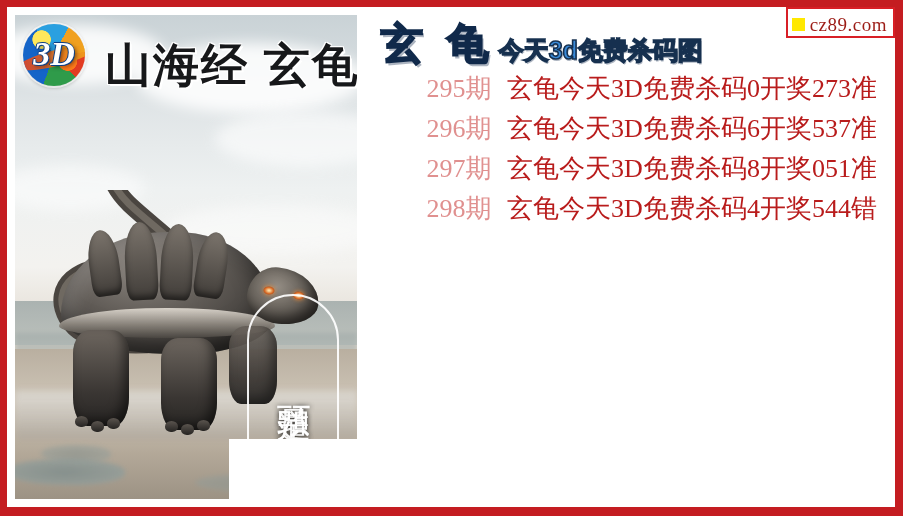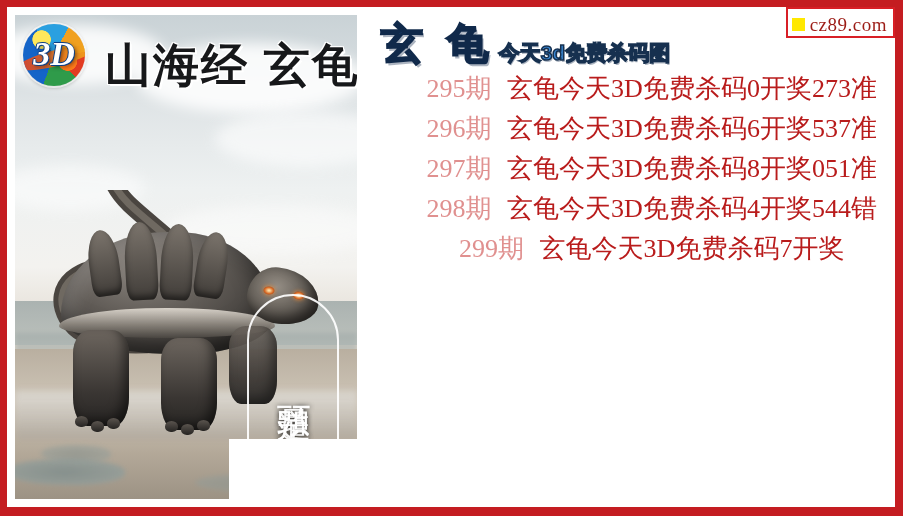--- a/index.html
+++ b/index.html
@@ -184,21 +184,21 @@
     font-size:42px;
     line-height:1;
     letter-spacing:6px;
     color:#2f7fd0;
     -webkit-text-stroke:2px #10294a;
     text-shadow:2px 3px 0 rgba(16,41,74,.35);
   }
   .hdr-small{
     font-family:"Liberation Sans",sans-serif;
     font-weight:bold;
-    font-size:21px;
+    font-size:25px;
     line-height:1;
     margin-left:4px;
     margin-bottom:2px;
     letter-spacing:0px;
     color:#3a8ad8;
     -webkit-text-stroke:1.6px #16304f;
     text-shadow:1px 2px 0 rgba(16,41,74,.35);
   }
   #rows{
     position:absolute;left:0;right:0;top:62px;
@@ -317,23 +317,20 @@
       </div>
       <div class="row">
         <span class="issue">296期</span><span class="body">玄龟今天3D免费杀码6开奖537准</span>
       </div>
       <div class="row">
         <span class="issue">297期</span><span class="body">玄龟今天3D免费杀码8开奖051准</span>
       </div>
       <div class="row">
         <span class="issue">298期</span><span class="body">玄龟今天3D免费杀码4开奖544错</span>
       </div>
-      <div class="row">
-        <span class="issue">299期</span><span class="body">玄龟今天3D免费杀码7开奖</span>
-      </div>
     </div>
 
   </div>
 
   <div id="cz-badge">
     <span class="sq"></span>
     <span class="txt">cz89.com</span>
   </div>
 
 </div>

